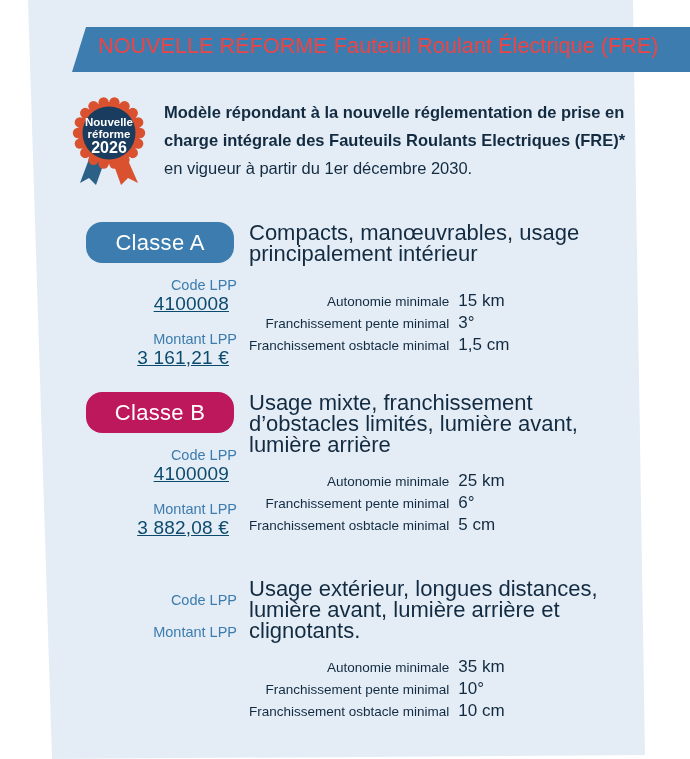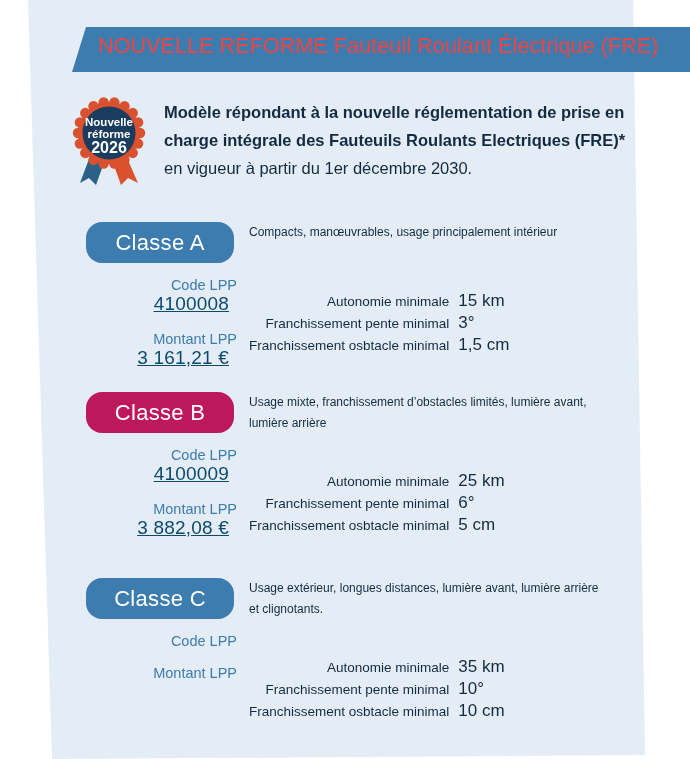--- a/index.html
+++ b/index.html
@@ -103,21 +103,21 @@
     text-decoration: underline;
   }
   .gap-code { height: 14px; }
   .gap-amount { height: 16px; }
 
   .class-desc {
     position: absolute;
     left: 177px; top: 0;
     width: 360px;
     color: #132b41;
-    font-size: 12px;
+    font-size: 22px;
     line-height: 21px;
     font-weight: normal;
   }
 
   .spec-table {
     position: absolute;
     left: 177px;
     border-collapse: collapse;
   }
   .spec-table td {
@@ -245,21 +245,20 @@
     <tr>
       <td class="spec-label">Franchissement osbtacle minimal</td>
       <td class="spec-value">5 cm</td>
     </tr>
   </tbody>
     </table>
 </div>
 
 <div class="class-block" id="block-c">
   <div class="class-left">
-    <div class="class-pill" style="background: rgb(60, 124, 174);">Classe C</div>
     <div class="gap-code"></div>
     <div class="lpp-label" style="color: rgb(60, 124, 174);">Code LPP</div>
     <div class="gap-amount"></div>
     <div class="lpp-label" style="color: rgb(60, 124, 174);">Montant LPP</div>
   </div>
   <div class="class-desc">Usage extérieur, longues distances, lumière avant, lumière arrière et clignotants.</div>
   <table class="spec-table" style="top:78px;">
     <tbody>
         <tr>
       <td class="spec-label">Autonomie minimale</td>

